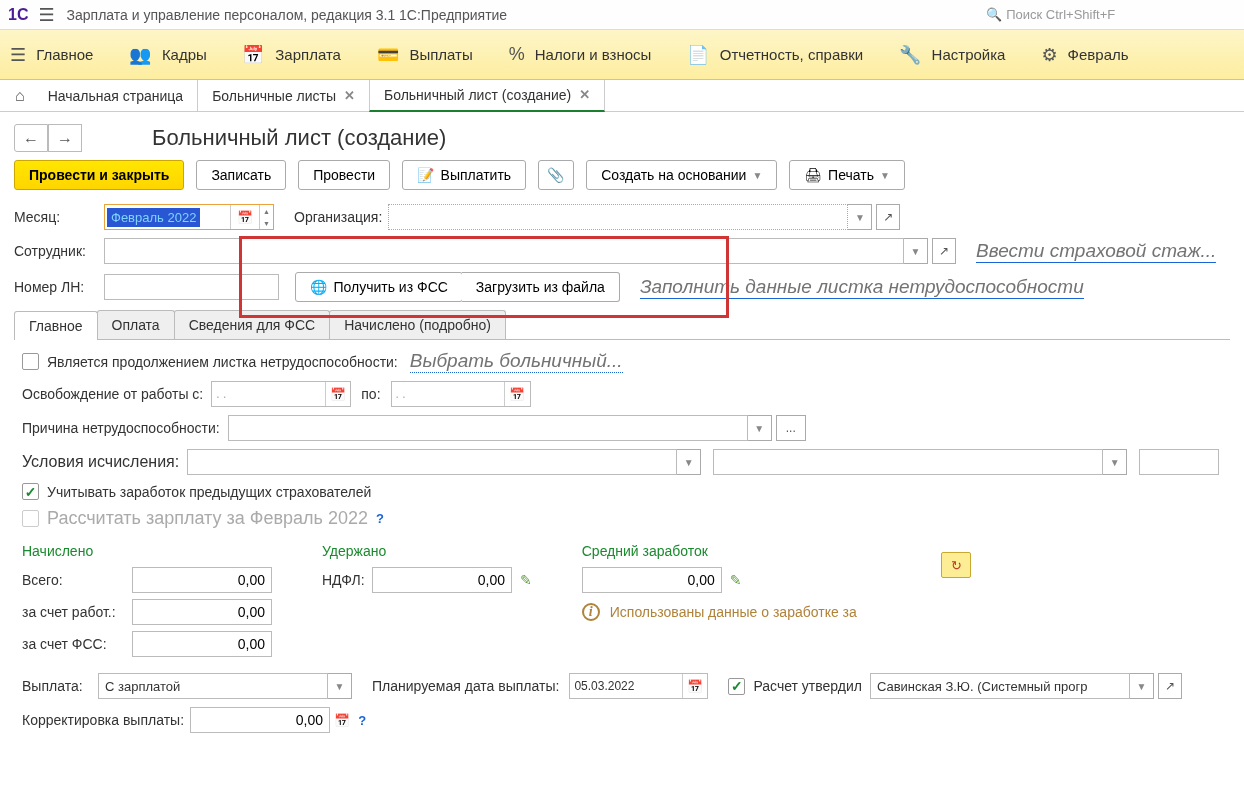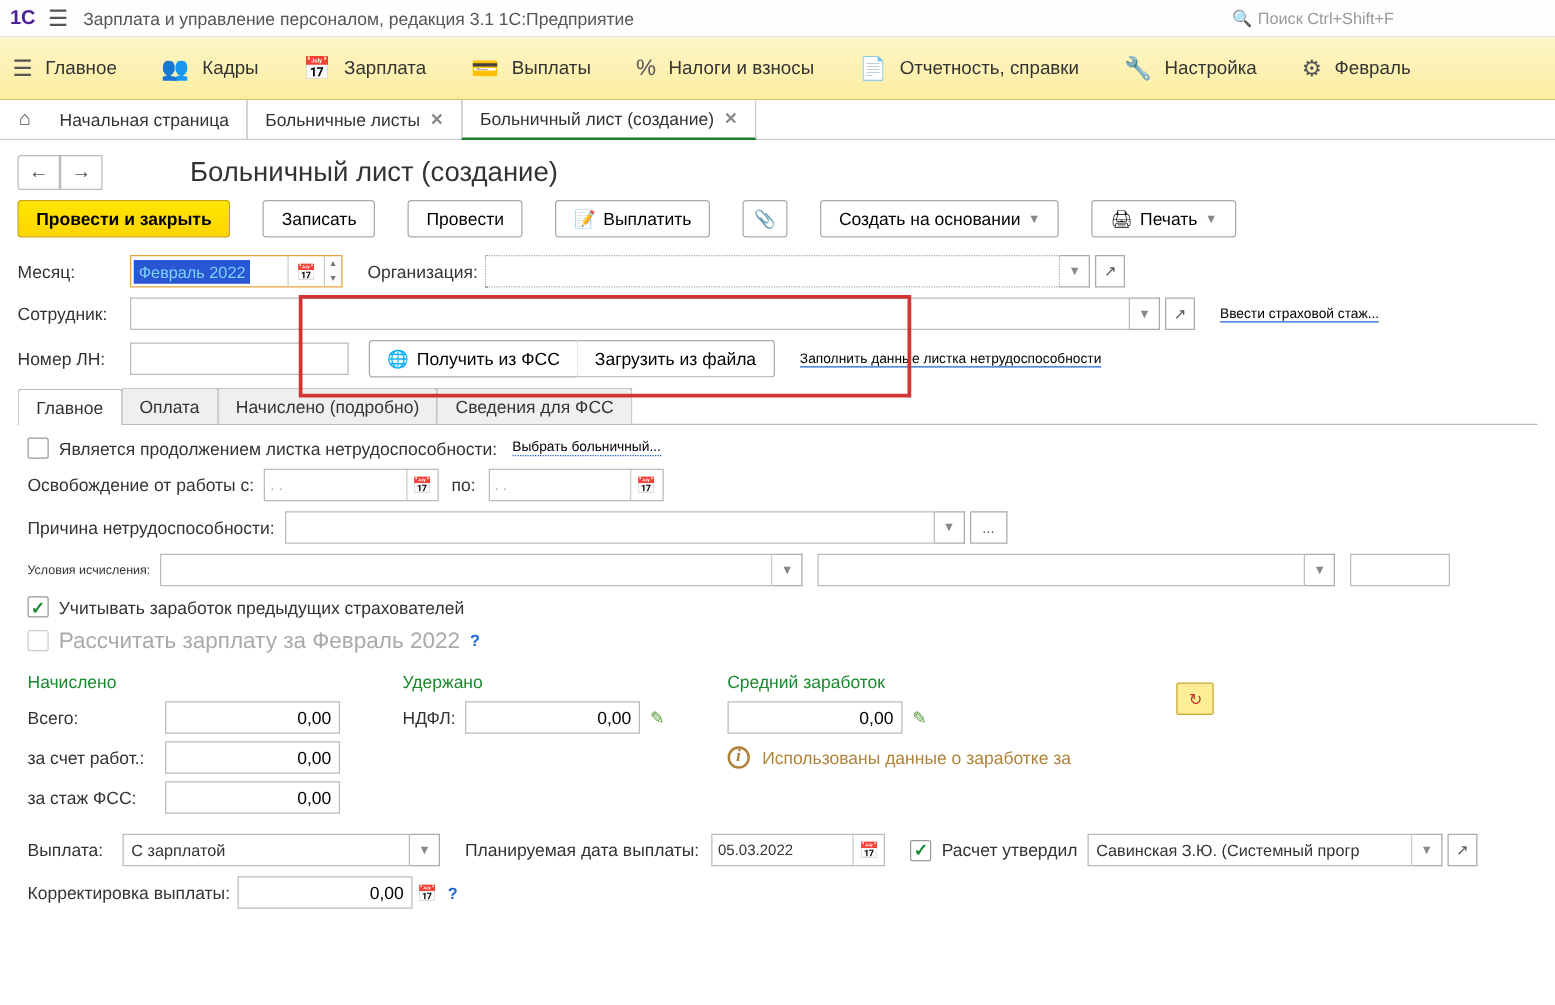--- a/index.html
+++ b/index.html
@@ -30,21 +30,21 @@
 .content { padding: 12px 14px; }
 
 
 .hdr { display: flex; align-items: center; margin-bottom: 8px; }
 .arrow-btn { width: 34px; height: 28px; border: 1px solid #bbb; background: #fff; display: flex; align-items: center; justify-content: center; font-size: 16px; color: #555; cursor: pointer; }
 .arrow-btn:first-child { border-radius: 3px 0 0 3px; }
 .arrow-btn:last-child { border-radius: 0 3px 3px 0; border-left: none; color: #ccc; }
 .page-title { font-size: 22px; margin-left: 70px; color: #333; }
 
 
-.toolbar { display: flex; align-items: center; gap: 26px; margin-bottom: 14px; }
+.toolbar { display: flex; align-items: center; gap: 12px; margin-bottom: 14px; }
 .btn { height: 30px; padding: 0 14px; border: 1px solid #aaa; border-radius: 3px; background: #fff; cursor: pointer; font-size: 14px; display: inline-flex; align-items: center; white-space: nowrap; }
 .btn-yellow { background: linear-gradient(#ffe600, #ffd500); border-color: #cca700; font-weight: bold; }
 .btn .bi { margin-right: 6px; }
 .btn .caret { margin-left: 6px; font-size: 10px; color: #888; }
 .btn-icon-only { width: 36px; padding: 0; justify-content: center; }
 
 
 .row { display: flex; align-items: center; margin-bottom: 8px; }
 .lbl { width: 90px; font-size: 14px; color: #333; }
 .input, .select { height: 26px; border: 1px solid #bbb; padding: 0 6px; font-size: 13px; background: #fff; }
@@ -52,21 +52,21 @@
 .input-month .sel-txt { background: #2956d3; color: #7dd3fc; padding: 2px 4px; margin-left: 2px; }
 .input-month .cal { margin-left: auto; padding: 0 6px; color: #555; border-left: 1px solid #ccc; height: 100%; display: flex; align-items: center; }
 .input-month .spin { border-left: 1px solid #ccc; height: 100%; display: flex; flex-direction: column; }
 .input-month .spin div { font-size: 7px; padding: 0 3px; flex: 1; display: flex; align-items: center; color: #777; }
 
 .dotted-select { height: 26px; border: 1px dotted #aaa; display: flex; align-items: center; }
 .dotted-select .ds-field { flex: 1; }
 .sel-btn { width: 24px; height: 26px; border: 1px solid #aaa; display: flex; align-items: center; justify-content: center; font-size: 10px; color: #888; background: #fff; cursor: pointer; border-left: none; }
 .open-btn { width: 24px; height: 26px; border: 1px solid #aaa; display: flex; align-items: center; justify-content: center; color: #555; background: #fff; margin-left: 4px; cursor: pointer; font-size: 12px; }
 
-.link { color: #000000; text-decoration: none; border-bottom: 1px solid #1a65d4; margin-left: 20px; cursor: pointer; font-size: 11px; }
+.link { color: #737373; text-decoration: none; border-bottom: 1px solid #1a65d4; margin-left: 20px; cursor: pointer; font-size: 19px; font-style: italic; }
 .link-dotted { border-bottom: 1px dotted #1a65d4; }
 
 
 .redbox { position: absolute; border: 3px solid #d03535; pointer-events: none; }
 
 
 .subtabs { display: flex; border-bottom: 1px solid #bbb; margin-top: 8px; }
 .subtab { padding: 6px 14px; border: 1px solid #bbb; border-bottom: none; margin-right: -1px; background: #efefef; cursor: pointer; font-size: 14px; border-radius: 3px 3px 0 0; }
 .subtab.active { background: #fff; position: relative; top: 1px; }
 
@@ -226,22 +226,22 @@
         <span>Получить из ФСС</span>
       </button>
     <button class="btn" style="border-left:none; border-radius:0 3px 3px 0; margin-left:-1px;">Загрузить из файла</button>
     <a class="link">Заполнить данные листка нетрудоспособности</a>
     <div class="redbox" style="left:225px; top:-36px; width:490px; height:82px;"></div>
   </div>
 
   <div class="subtabs">
     <div class="subtab active">Главное</div>
     <div class="subtab">Оплата</div>
+    <div class="subtab">Сведения для ФСС</div>
     <div class="subtab">Начислено (подробно)</div>
-    <div class="subtab">Сведения для ФСС</div>
   </div>
 
   <div class="tabcontent">
 
     <div class="row">
       <span class="cb"></span>
       <span style="font-size:14px;">Является продолжением листка нетрудоспособности:</span>
       <a class="link link-dotted" style="margin-left:12px;">Выбрать больничный...</a>
     </div>
 
@@ -261,21 +261,21 @@
     <div class="row">
       <span style="font-size:14px; margin-right:8px;">Причина нетрудоспособности:</span>
       <div class="long-select" style="width:520px;">
           <div class="ls-field"></div>
         </div>
       <div class="sel-btn">▼</div>
       <div class="open-btn" style="width:30px;">...</div>
     </div>
 
     <div class="row">
-      <span style="font-size:10px; margin-right:8px;">Условия исчисления:</span>
+      <span style="font-size:16px; margin-right:8px;">Условия исчисления:</span>
       <div class="long-select" style="width:490px;">
           <div class="ls-field"></div>
         </div>
       <div class="sel-btn">▼</div>
       <div style="width:12px"></div>
       <div class="long-select" style="width:390px;">
           <div class="ls-field"></div>
         </div>
       <div class="sel-btn">▼</div>
       <div style="width:12px"></div>
@@ -300,21 +300,21 @@
         <div class="green-hdr">Начислено</div>
         <div class="arow">
             <div class="albl">Всего:</div>
             <input class="num-input" value="0,00" style="">
           </div>
         <div class="arow">
             <div class="albl">за счет работ.:</div>
             <input class="num-input" value="0,00" style="">
           </div>
         <div class="arow">
-            <div class="albl">за стаж ФСС:</div>
+            <div class="albl">за счет ФСС:</div>
             <input class="num-input" value="0,00" style="">
           </div>
       </div>
       <div class="col">
         <div class="green-hdr">Удержано</div>
         <div class="arow">
             <div class="albl" style="width:50px;">НДФЛ:</div>
             <input class="num-input" value="0,00" style="">
             <span class="pencil">✎</span>
           </div>

